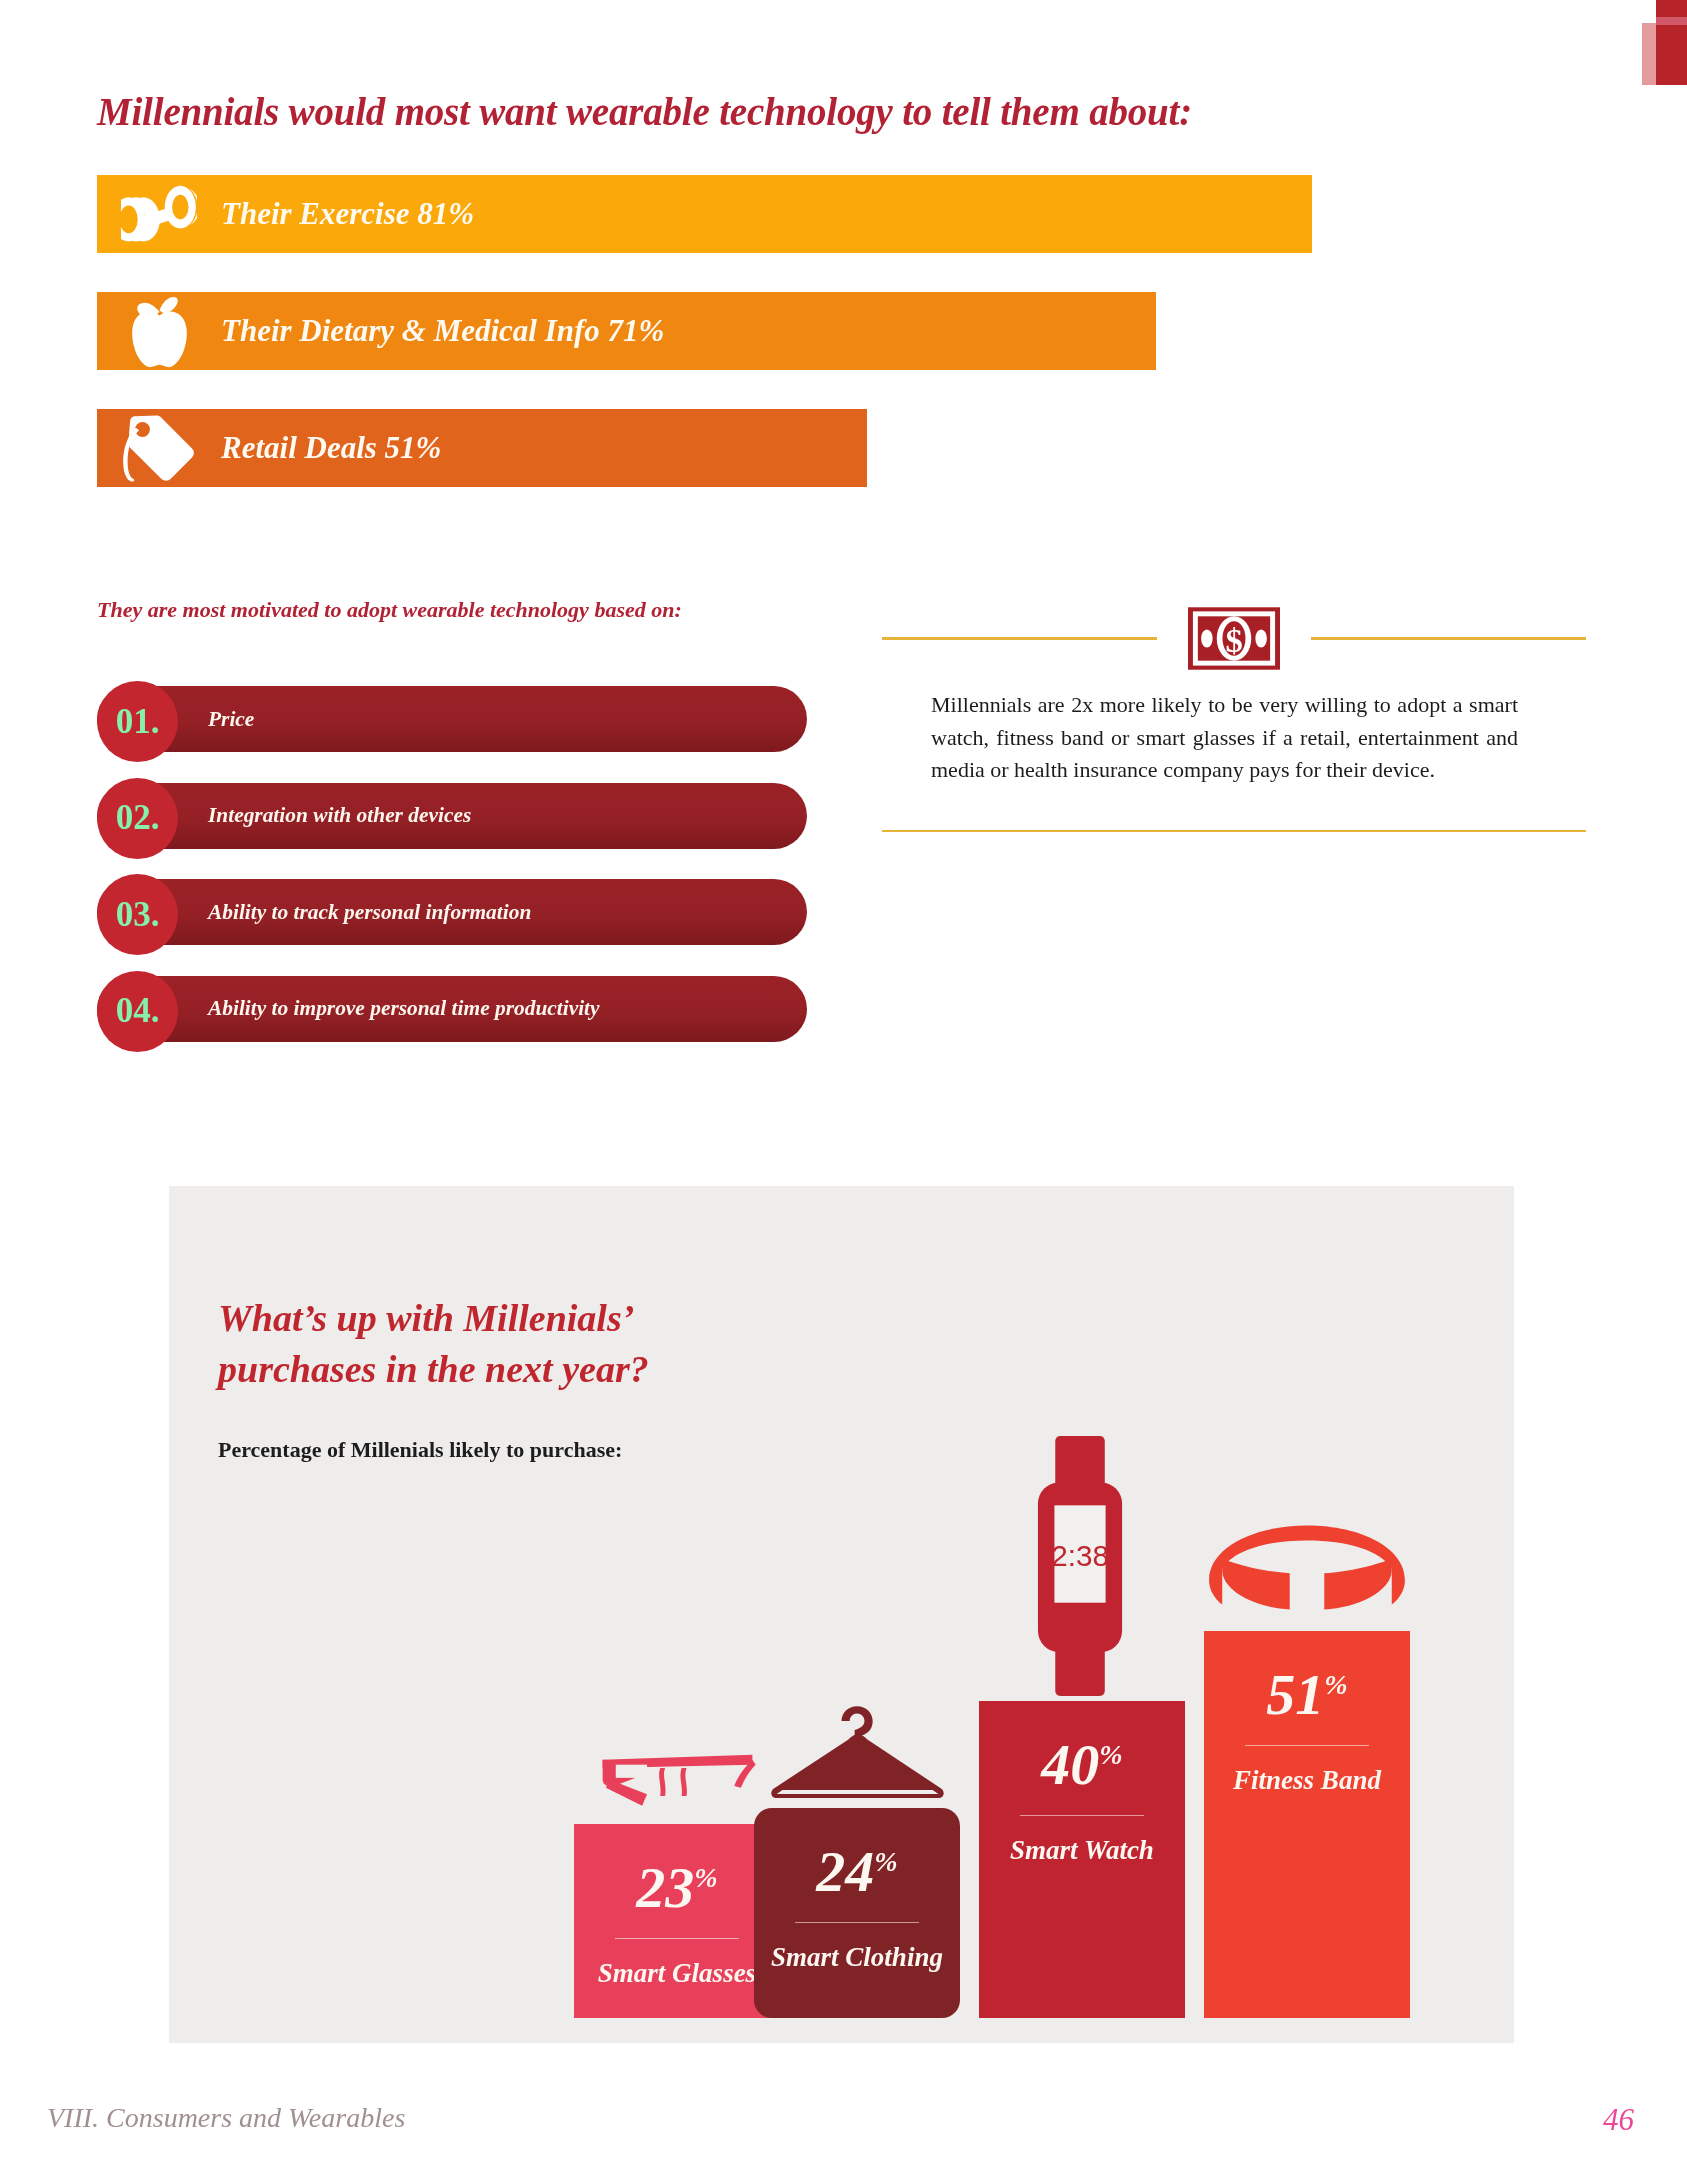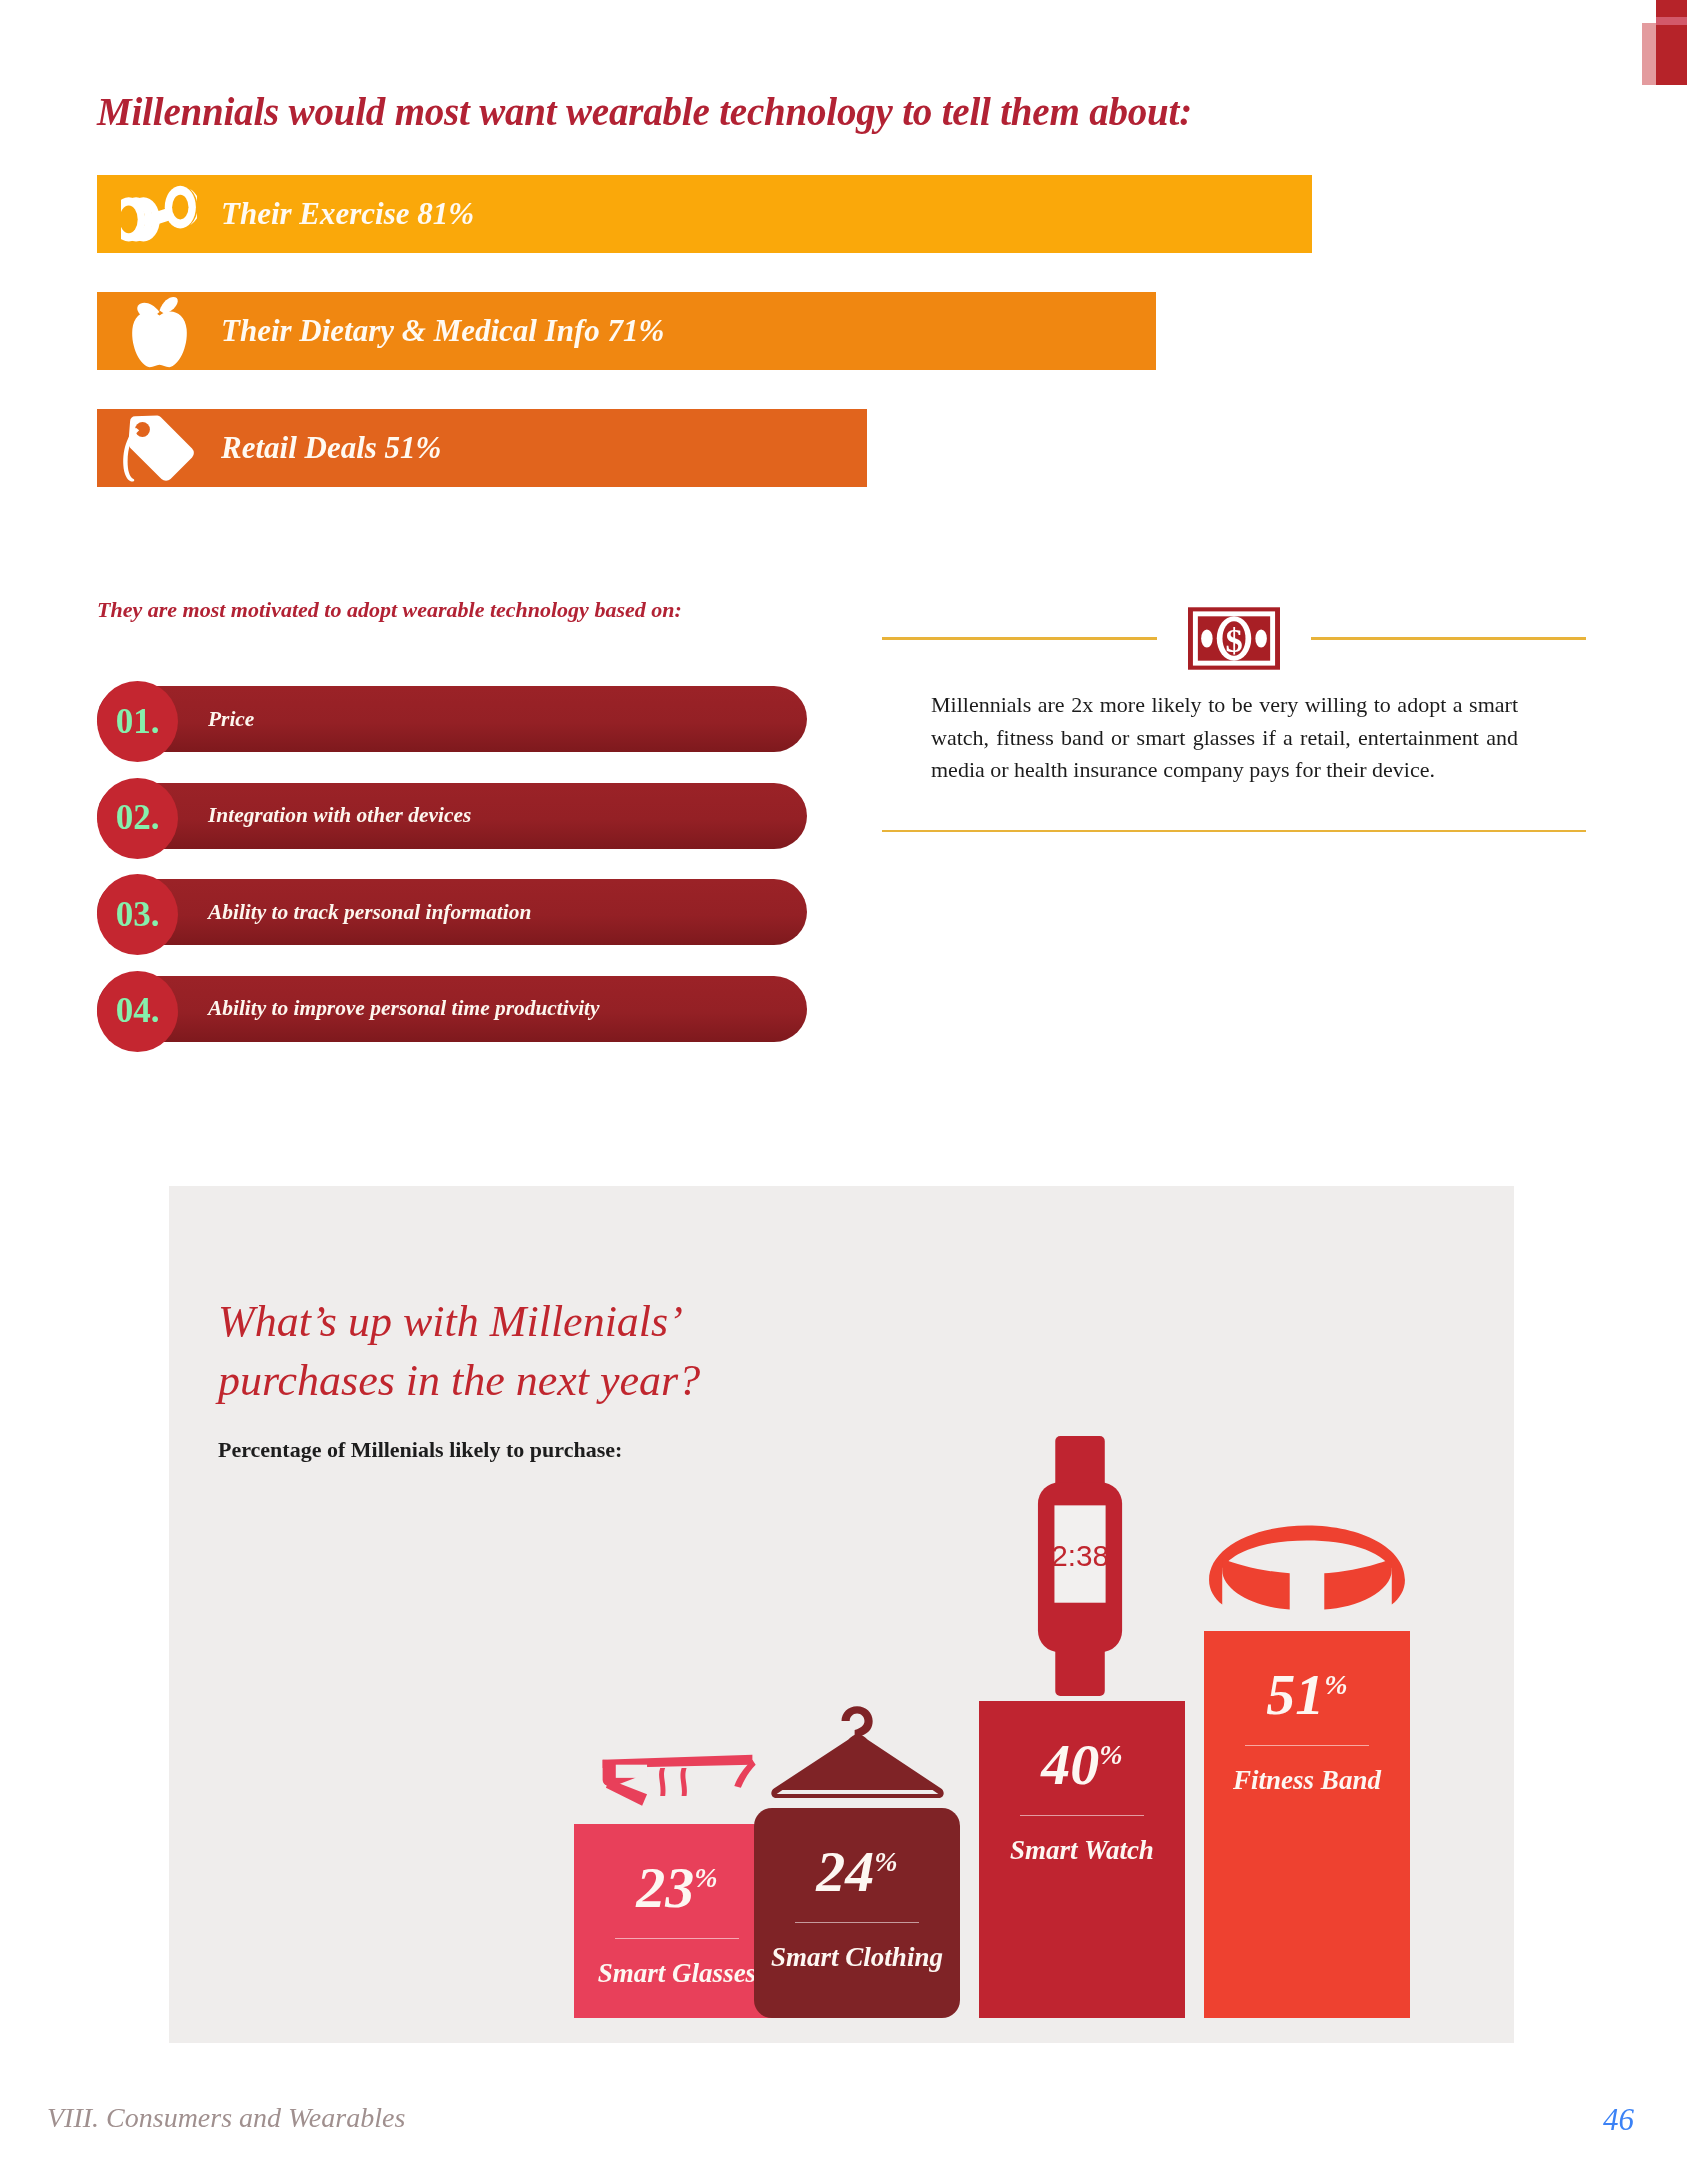--- a/index.html
+++ b/index.html
@@ -196,22 +196,22 @@
     width: 1345px;
     height: 857px;
     background: #efedec;
   }
 
   .chart-title {
     position: absolute;
     left: 49px;
     top: 107px;
     width: 577px;
-    font-size: 44px;
-    font-weight: normal;
+    font-size: 38px;
+    font-weight: bold;
     font-style: italic;
     color: #c0262e;
     line-height: 1.33;
   }
 
   .chart-subtitle {
     position: absolute;
     left: 49px;
     top: 251px;
     font-size: 22px;
@@ -301,21 +301,21 @@
     font-size: 28px;
     font-style: italic;
     color: #a0908f;
   }
   .footer-page {
     position: absolute;
     right: 53px;
     top: 2102px;
     font-size: 31px;
     font-style: italic;
-    color: #3b82f6;
+    color: #ec4899;
   }
 
   .watch-time {
     font-family: "Liberation Sans", sans-serif;
     font-size: 36px;
     fill: #c0262e;
   }
 </style>
 </head>
 <body>

